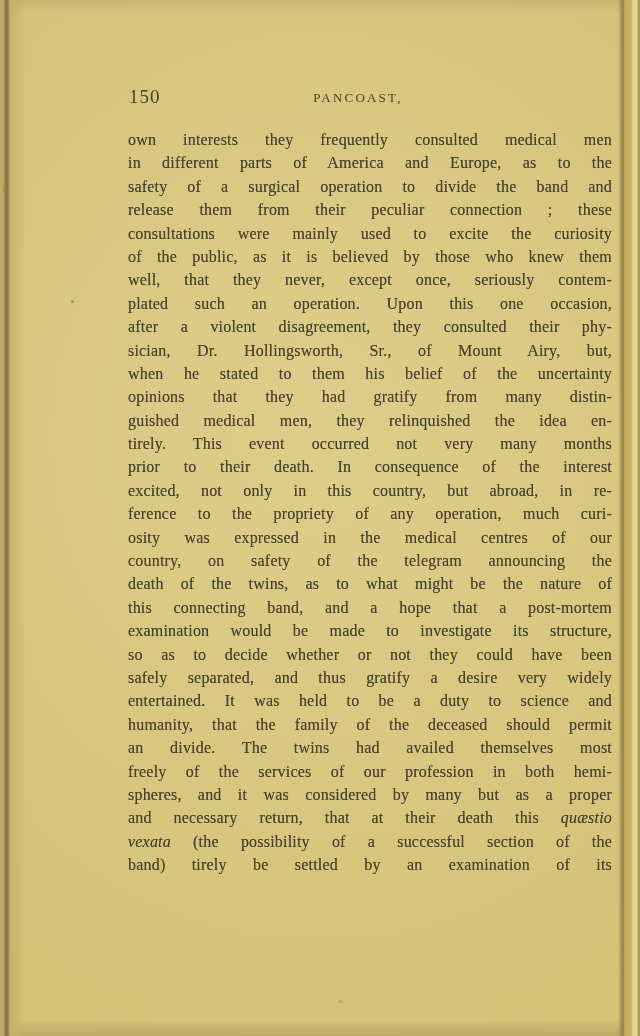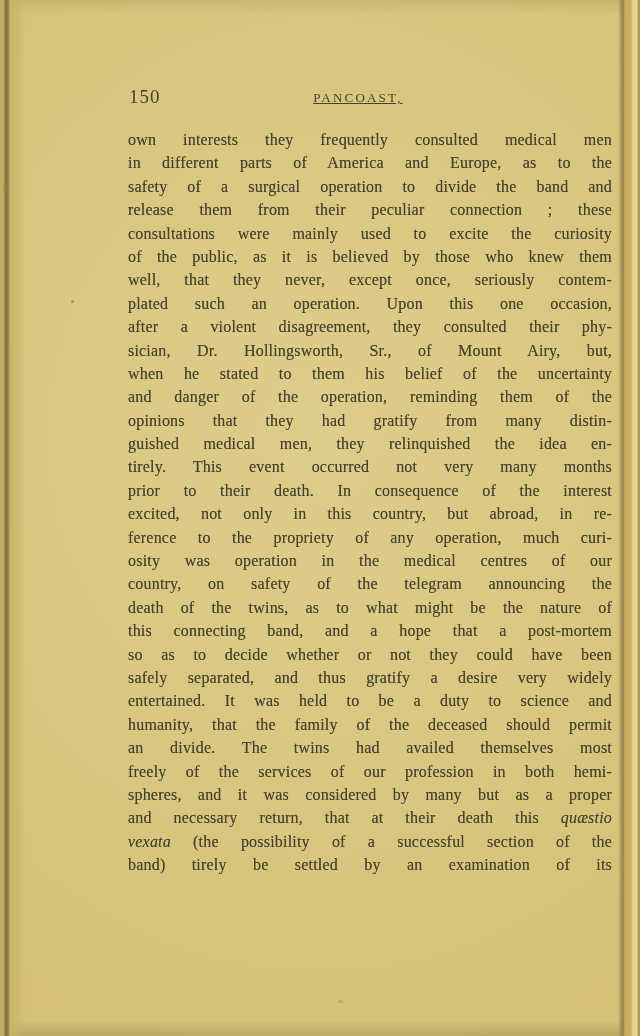--- a/index.html
+++ b/index.html
@@ -40,21 +40,21 @@
   .page-inner {
     position: absolute; left: 128px; top: 86px; width: 484px;
   }
   .pg-header { position: relative; height: 24px; }
   .pg-num {
     position: absolute; left: 1px; top: 0;
     font-size: 19px; letter-spacing: 1px; line-height: 22px;
   }
   .pg-title {
     position: absolute; left: 47.5%; top: 2px; transform: translateX(-50%);
-    font-size: 13px; letter-spacing: 2.2px; line-height: 20px; text-decoration: underline;
+    font-size: 13px; letter-spacing: 2.2px; line-height: 20px;
   }
   .pg-body {
     position: absolute; left: 0; top: 42px; width: 484px;
     font-size: 16px;
     letter-spacing: 0.2px;
     word-spacing: 1.5px;
     text-shadow: 0 0 0.5px rgba(62,56,36,0.55);
   }
   .bodyline {
     height: 23.4px;
@@ -89,31 +89,31 @@
         <div class="bodyline"><span>in different parts of America and Europe, as to the</span></div>
         <div class="bodyline"><span>safety of a surgical operation to divide the band and</span></div>
         <div class="bodyline"><span>release them from their peculiar connection ; these</span></div>
         <div class="bodyline"><span>consultations were mainly used to excite the curiosity</span></div>
         <div class="bodyline"><span>of the public, as it is believed by those who knew them</span></div>
         <div class="bodyline"><span>well, that they never, except once, seriously contem-</span></div>
         <div class="bodyline"><span>plated such an operation. Upon this one occasion,</span></div>
         <div class="bodyline"><span>after a violent disagreement, they consulted their phy-</span></div>
         <div class="bodyline"><span>sician, Dr. Hollingsworth, Sr., of Mount Airy, but,</span></div>
         <div class="bodyline"><span>when he stated to them his belief of the uncertainty</span></div>
-        <div class="bodyline"><span>and danger of the operation, reminding them of the</span></div>
         <div class="bodyline"><span>opinions that they had gratify from many distin-</span></div>
         <div class="bodyline"><span>guished medical men, they relinquished the idea en-</span></div>
         <div class="bodyline"><span>tirely. This event occurred not very many months</span></div>
         <div class="bodyline"><span>prior to their death. In consequence of the interest</span></div>
         <div class="bodyline"><span>excited, not only in this country, but abroad, in re-</span></div>
         <div class="bodyline"><span>ference to the propriety of any operation, much curi-</span></div>
-        <div class="bodyline"><span>osity was operation in the medical centres of our</span></div>
+        <div class="bodyline"><span>osity was expressed in the medical centres of our</span></div>
         <div class="bodyline"><span>country, on safety of the telegram announcing the</span></div>
         <div class="bodyline"><span>death of the twins, as to what might be the nature of</span></div>
         <div class="bodyline"><span>this connecting band, and a hope that a post-mortem</span></div>
+        <div class="bodyline"><span>examination would be made to investigate its structure,</span></div>
         <div class="bodyline"><span>so as to decide whether or not they could have been</span></div>
         <div class="bodyline"><span>safely separated, and thus gratify a desire very widely</span></div>
         <div class="bodyline"><span>entertained. It was held to be a duty to science and</span></div>
         <div class="bodyline"><span>humanity, that the family of the deceased should permit</span></div>
         <div class="bodyline"><span>an divide. The twins had availed themselves most</span></div>
         <div class="bodyline"><span>freely of the services of our profession in both hemi-</span></div>
         <div class="bodyline"><span>spheres, and it was considered by many but as a proper</span></div>
         <div class="bodyline"><span>and necessary return, that at their death this </span><i>quæstio</i></div>
         <div class="bodyline"><i>vexata</i><span> (the possibility of a successful section of the</span></div>
         <div class="bodyline"><span>band) tirely be settled by an examination of its</span></div>

